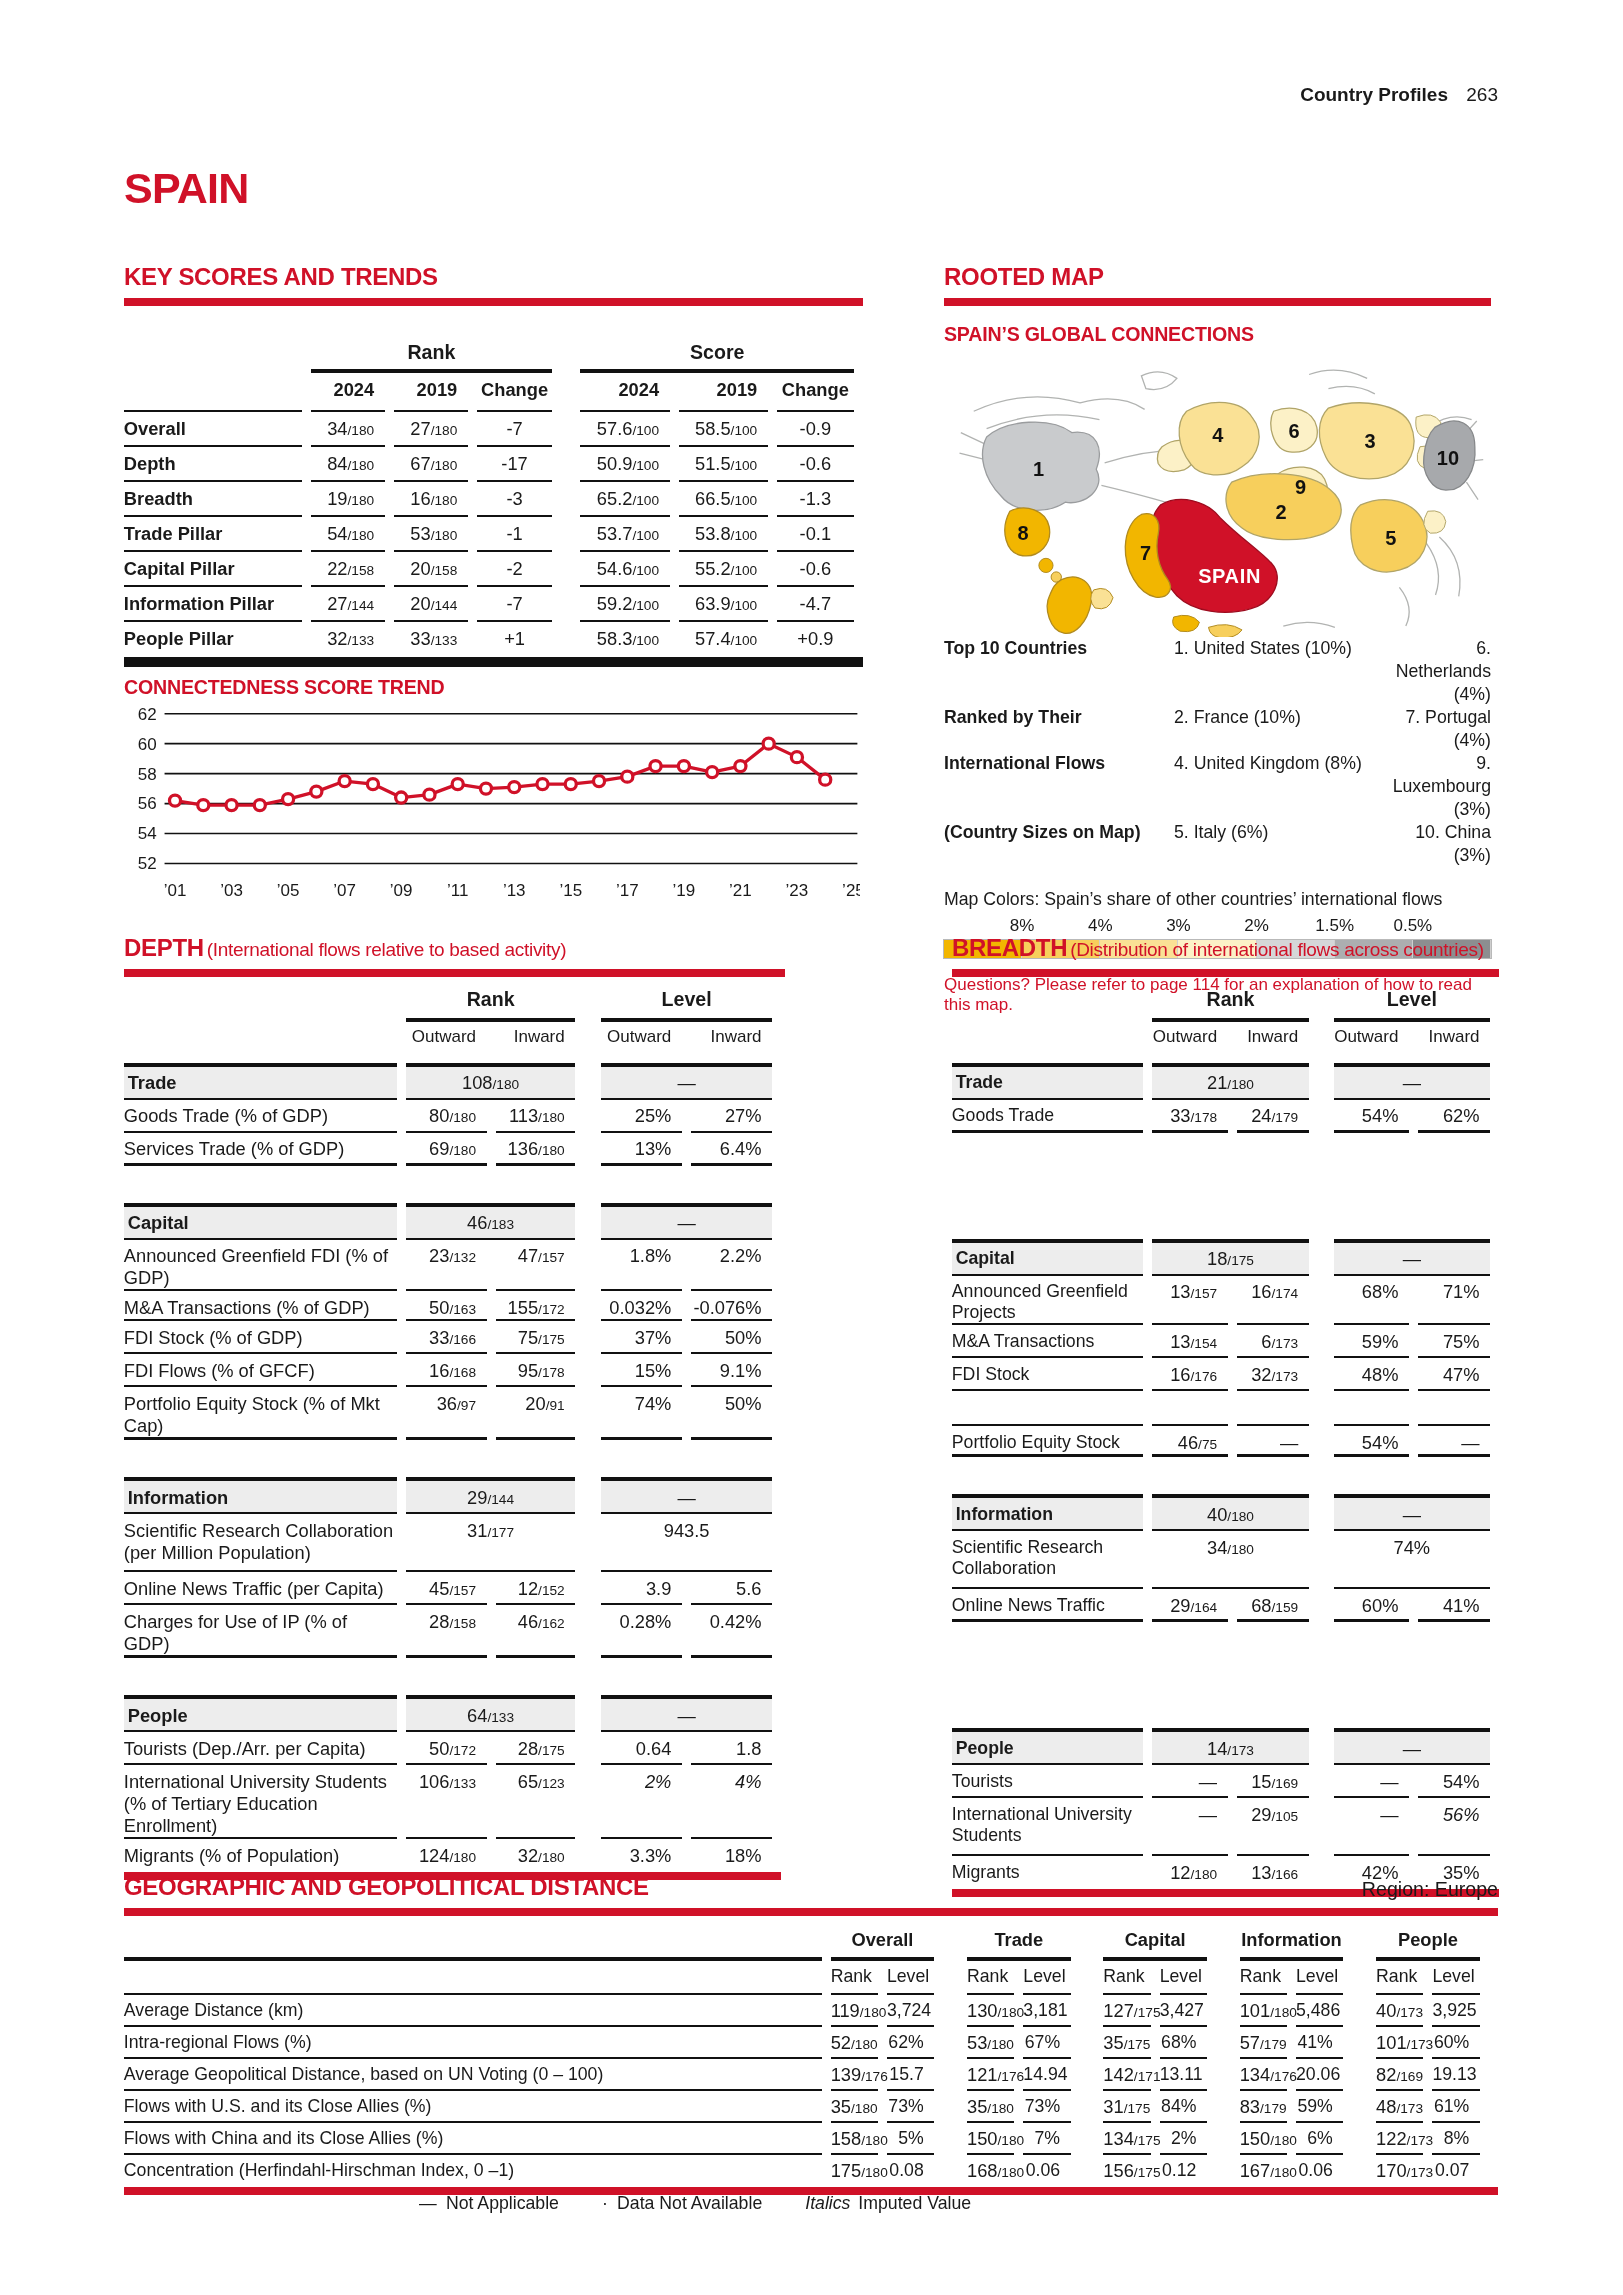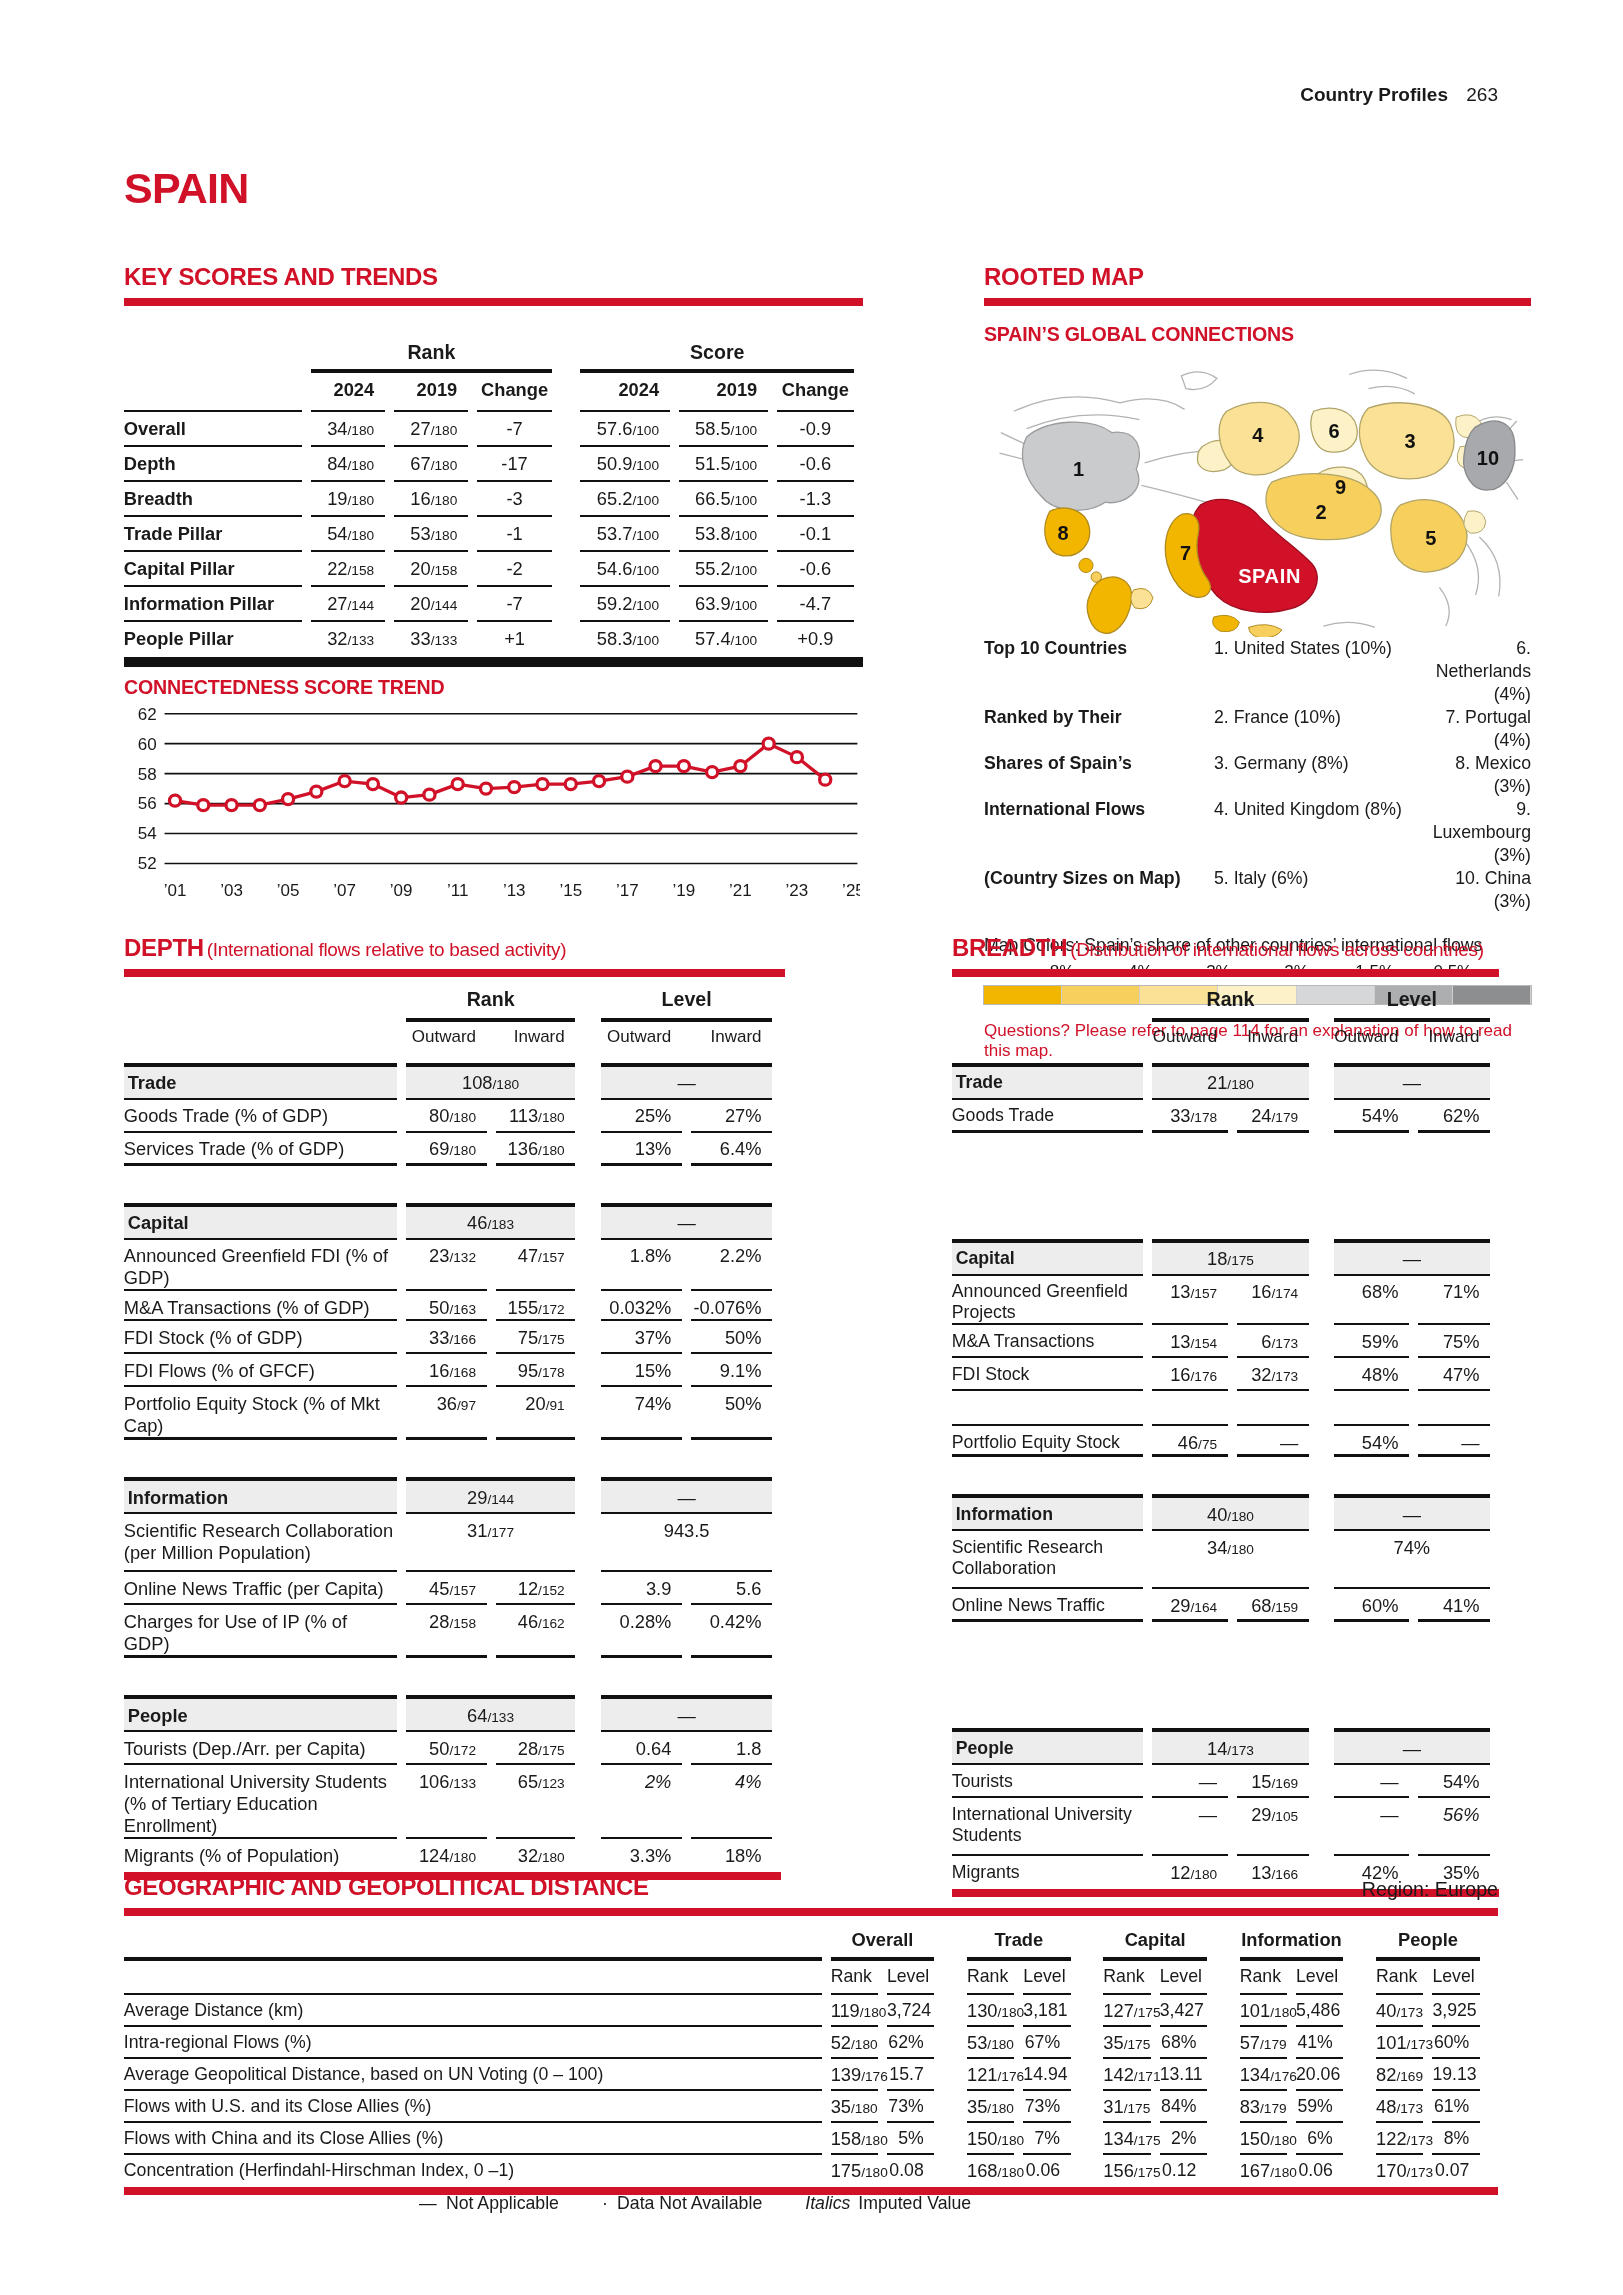--- a/index.html
+++ b/index.html
@@ -51,21 +51,21 @@
   #ks-table tr.yhead{ height:39px; }
   #ks-table tr.yhead th{ font-weight:600; }
 
   
   #trend{ left:124px; top:662px; width:739px; }
   #trend .minor-title{ margin-top:9.2px; }
   #trend-svg{ margin-top:3.9px; }
   #trend-svg text.tick{ font-family:"Liberation Sans",sans-serif; font-size:26px; fill:#1a1a1a; }
 
   
-  #rooted-map{ left:984px; top:263px; width:547px; }
+  #rooted-map{ left:944px; top:263px; width:547px; }
   #map-sub{ margin-top:17px; }
   #map-canvas{ position:relative; width:547px; height:287px; margin-top:3.9px; }
   .t10row{ display:flex; font-size:17.7px; line-height:23px; }
   .t10h{ width:230px; font-weight:bold; }
   .t10a{ width:208px; }
   .t10b{ flex:1;text-align:right; }
   #map-colors-label{ font-size:17.7px; margin-top:22px; }
   #scale-wrap{ position:relative; margin-top:30px; height:18.3px; }
   #scale-bar{ display:flex; height:18.3px; outline:0.7px solid #b9b9b9; }
   #scale-bar .seg{ flex:1; border-right:0.7px solid #cfcfcf; }
@@ -355,25 +355,20 @@
         <div class="t10h">Top 10 Countries</div>
         <div class="t10a">1. United States (10%)</div>
         <div class="t10b">6. Netherlands (4%)</div>
       </div>
       <div class="t10row">
         <div class="t10h">Ranked by Their</div>
         <div class="t10a">2. France (10%)</div>
         <div class="t10b">7. Portugal (4%)</div>
       </div>
       <div class="t10row">
-        <div class="t10h">Shares of Spain’s</div>
-        <div class="t10a">3. Germany (8%)</div>
-        <div class="t10b">8. Mexico (3%)</div>
-      </div>
-      <div class="t10row">
         <div class="t10h">International Flows</div>
         <div class="t10a">4. United Kingdom (8%)</div>
         <div class="t10b">9. Luxembourg (3%)</div>
       </div>
       <div class="t10row">
         <div class="t10h">(Country Sizes on Map)</div>
         <div class="t10a">5. Italy (6%)</div>
         <div class="t10b">10. China (3%)</div>
       </div>
     </div>

